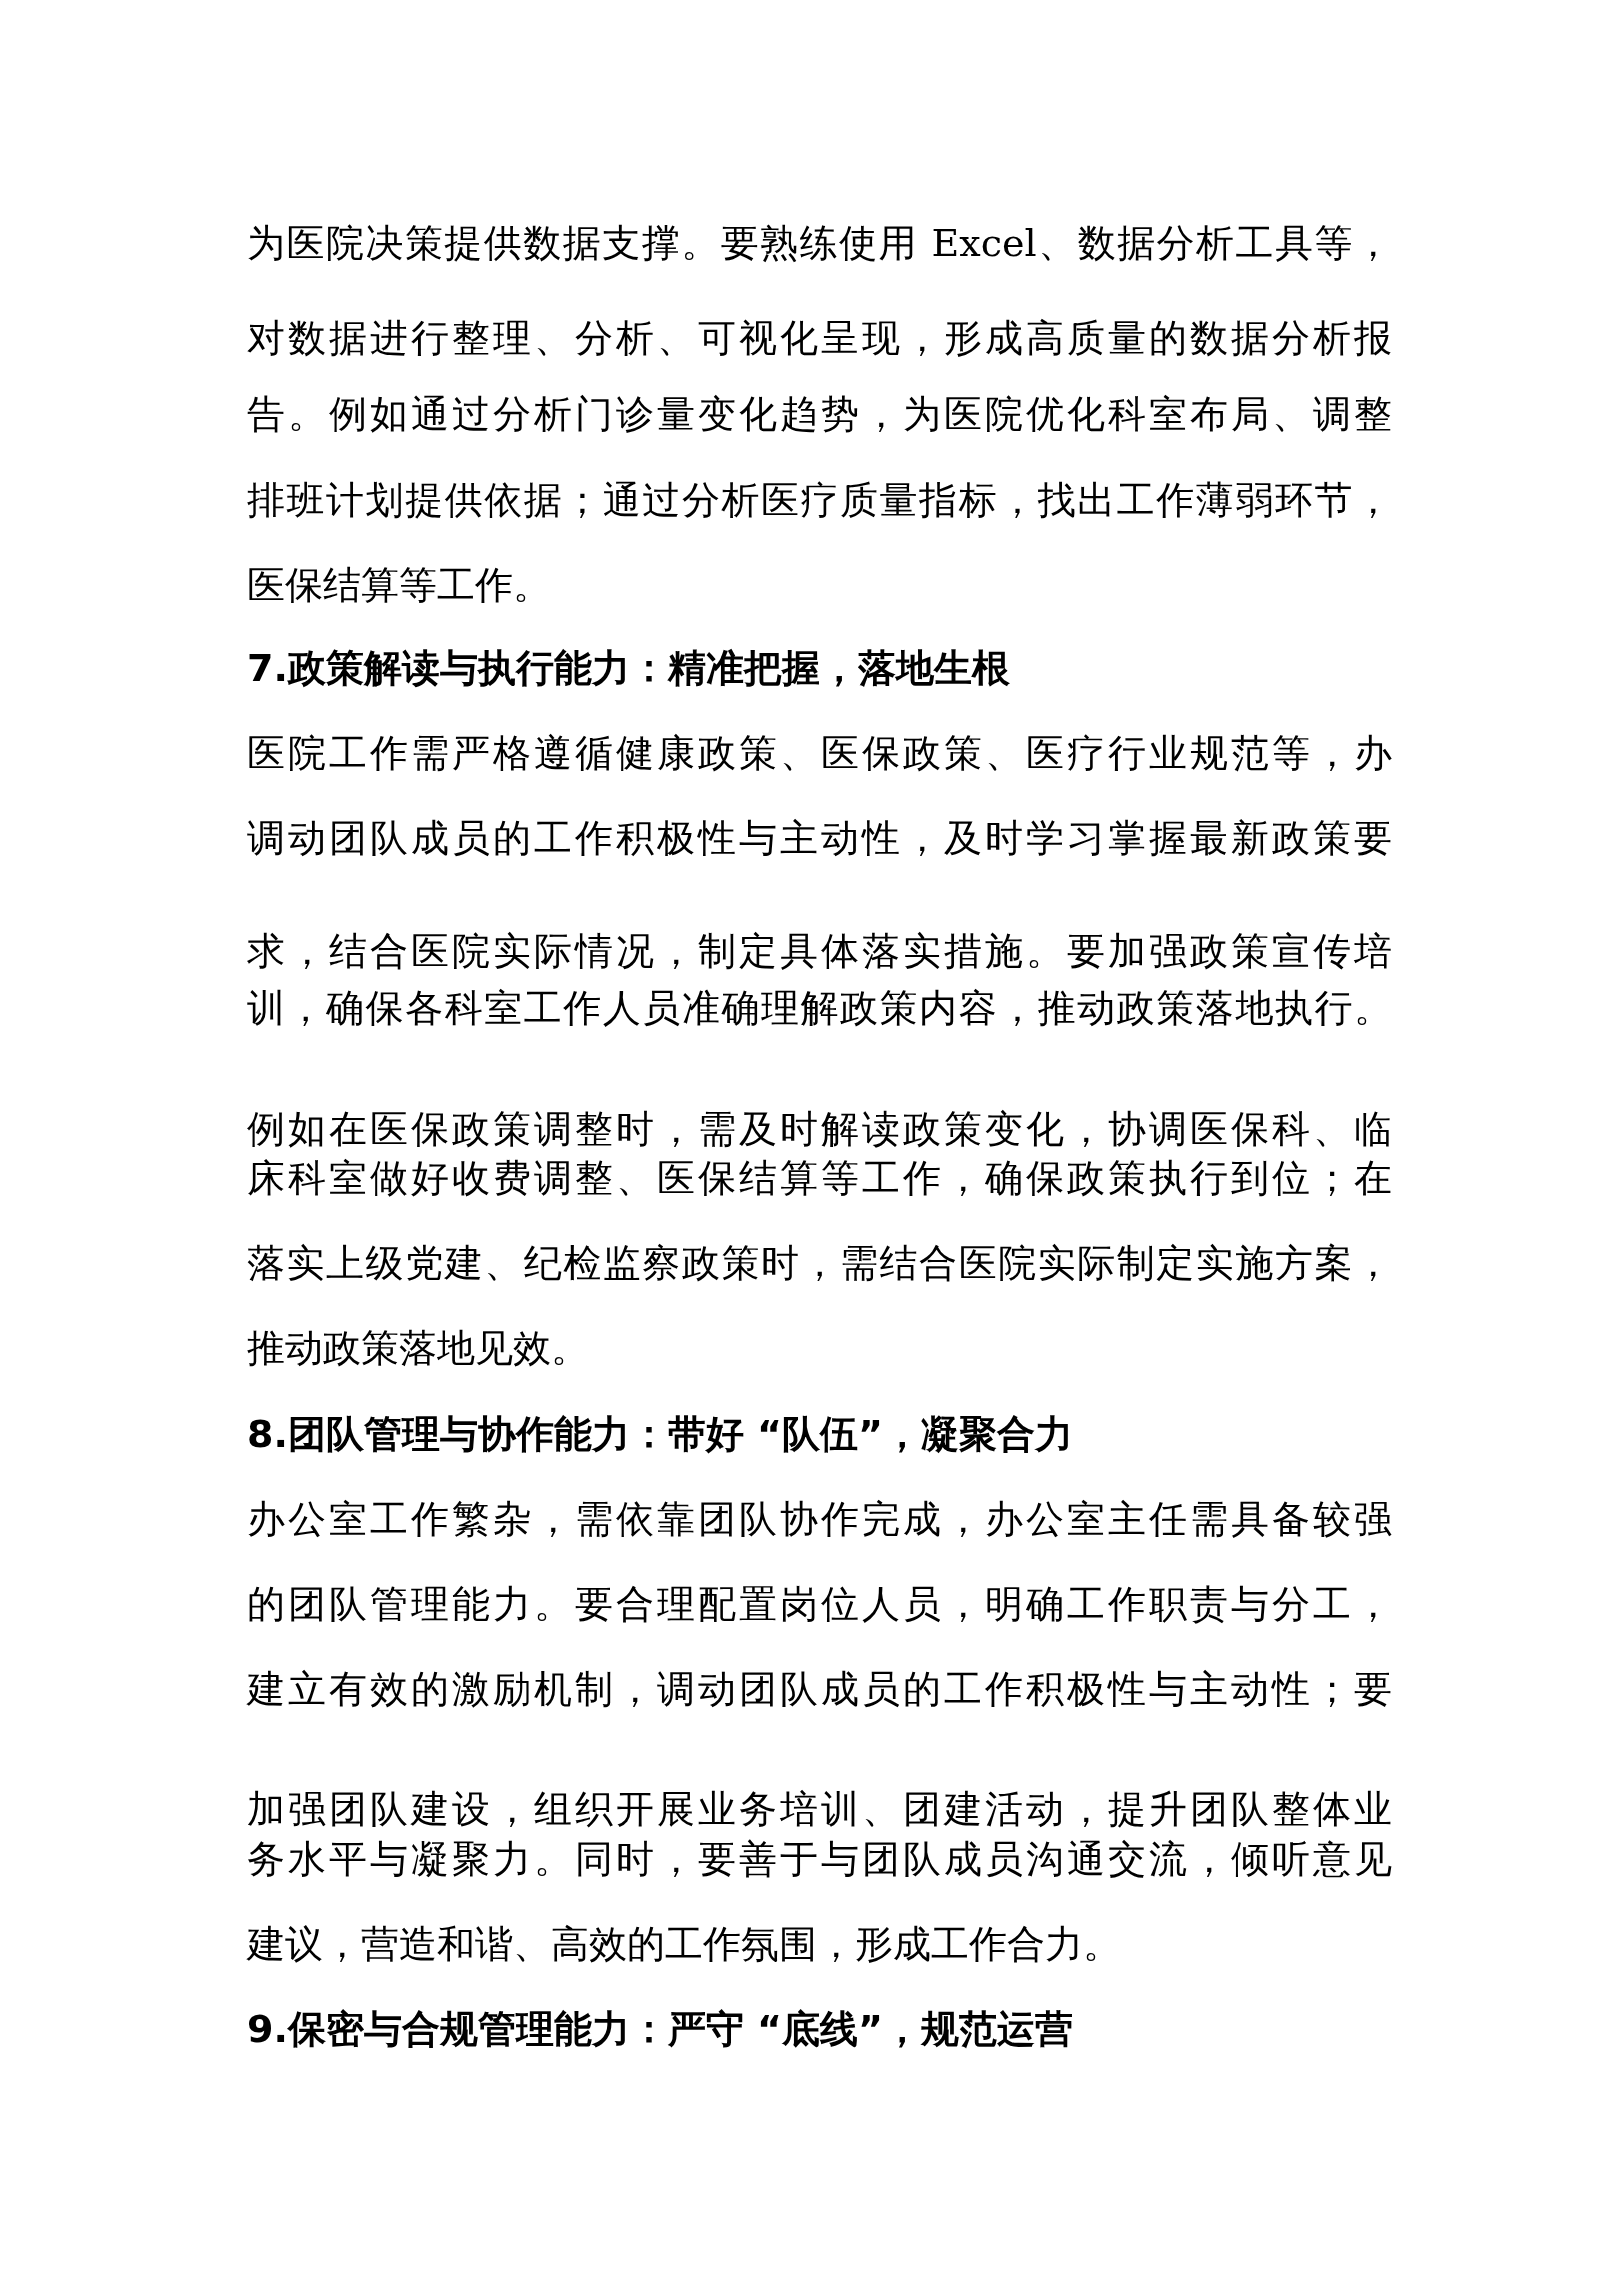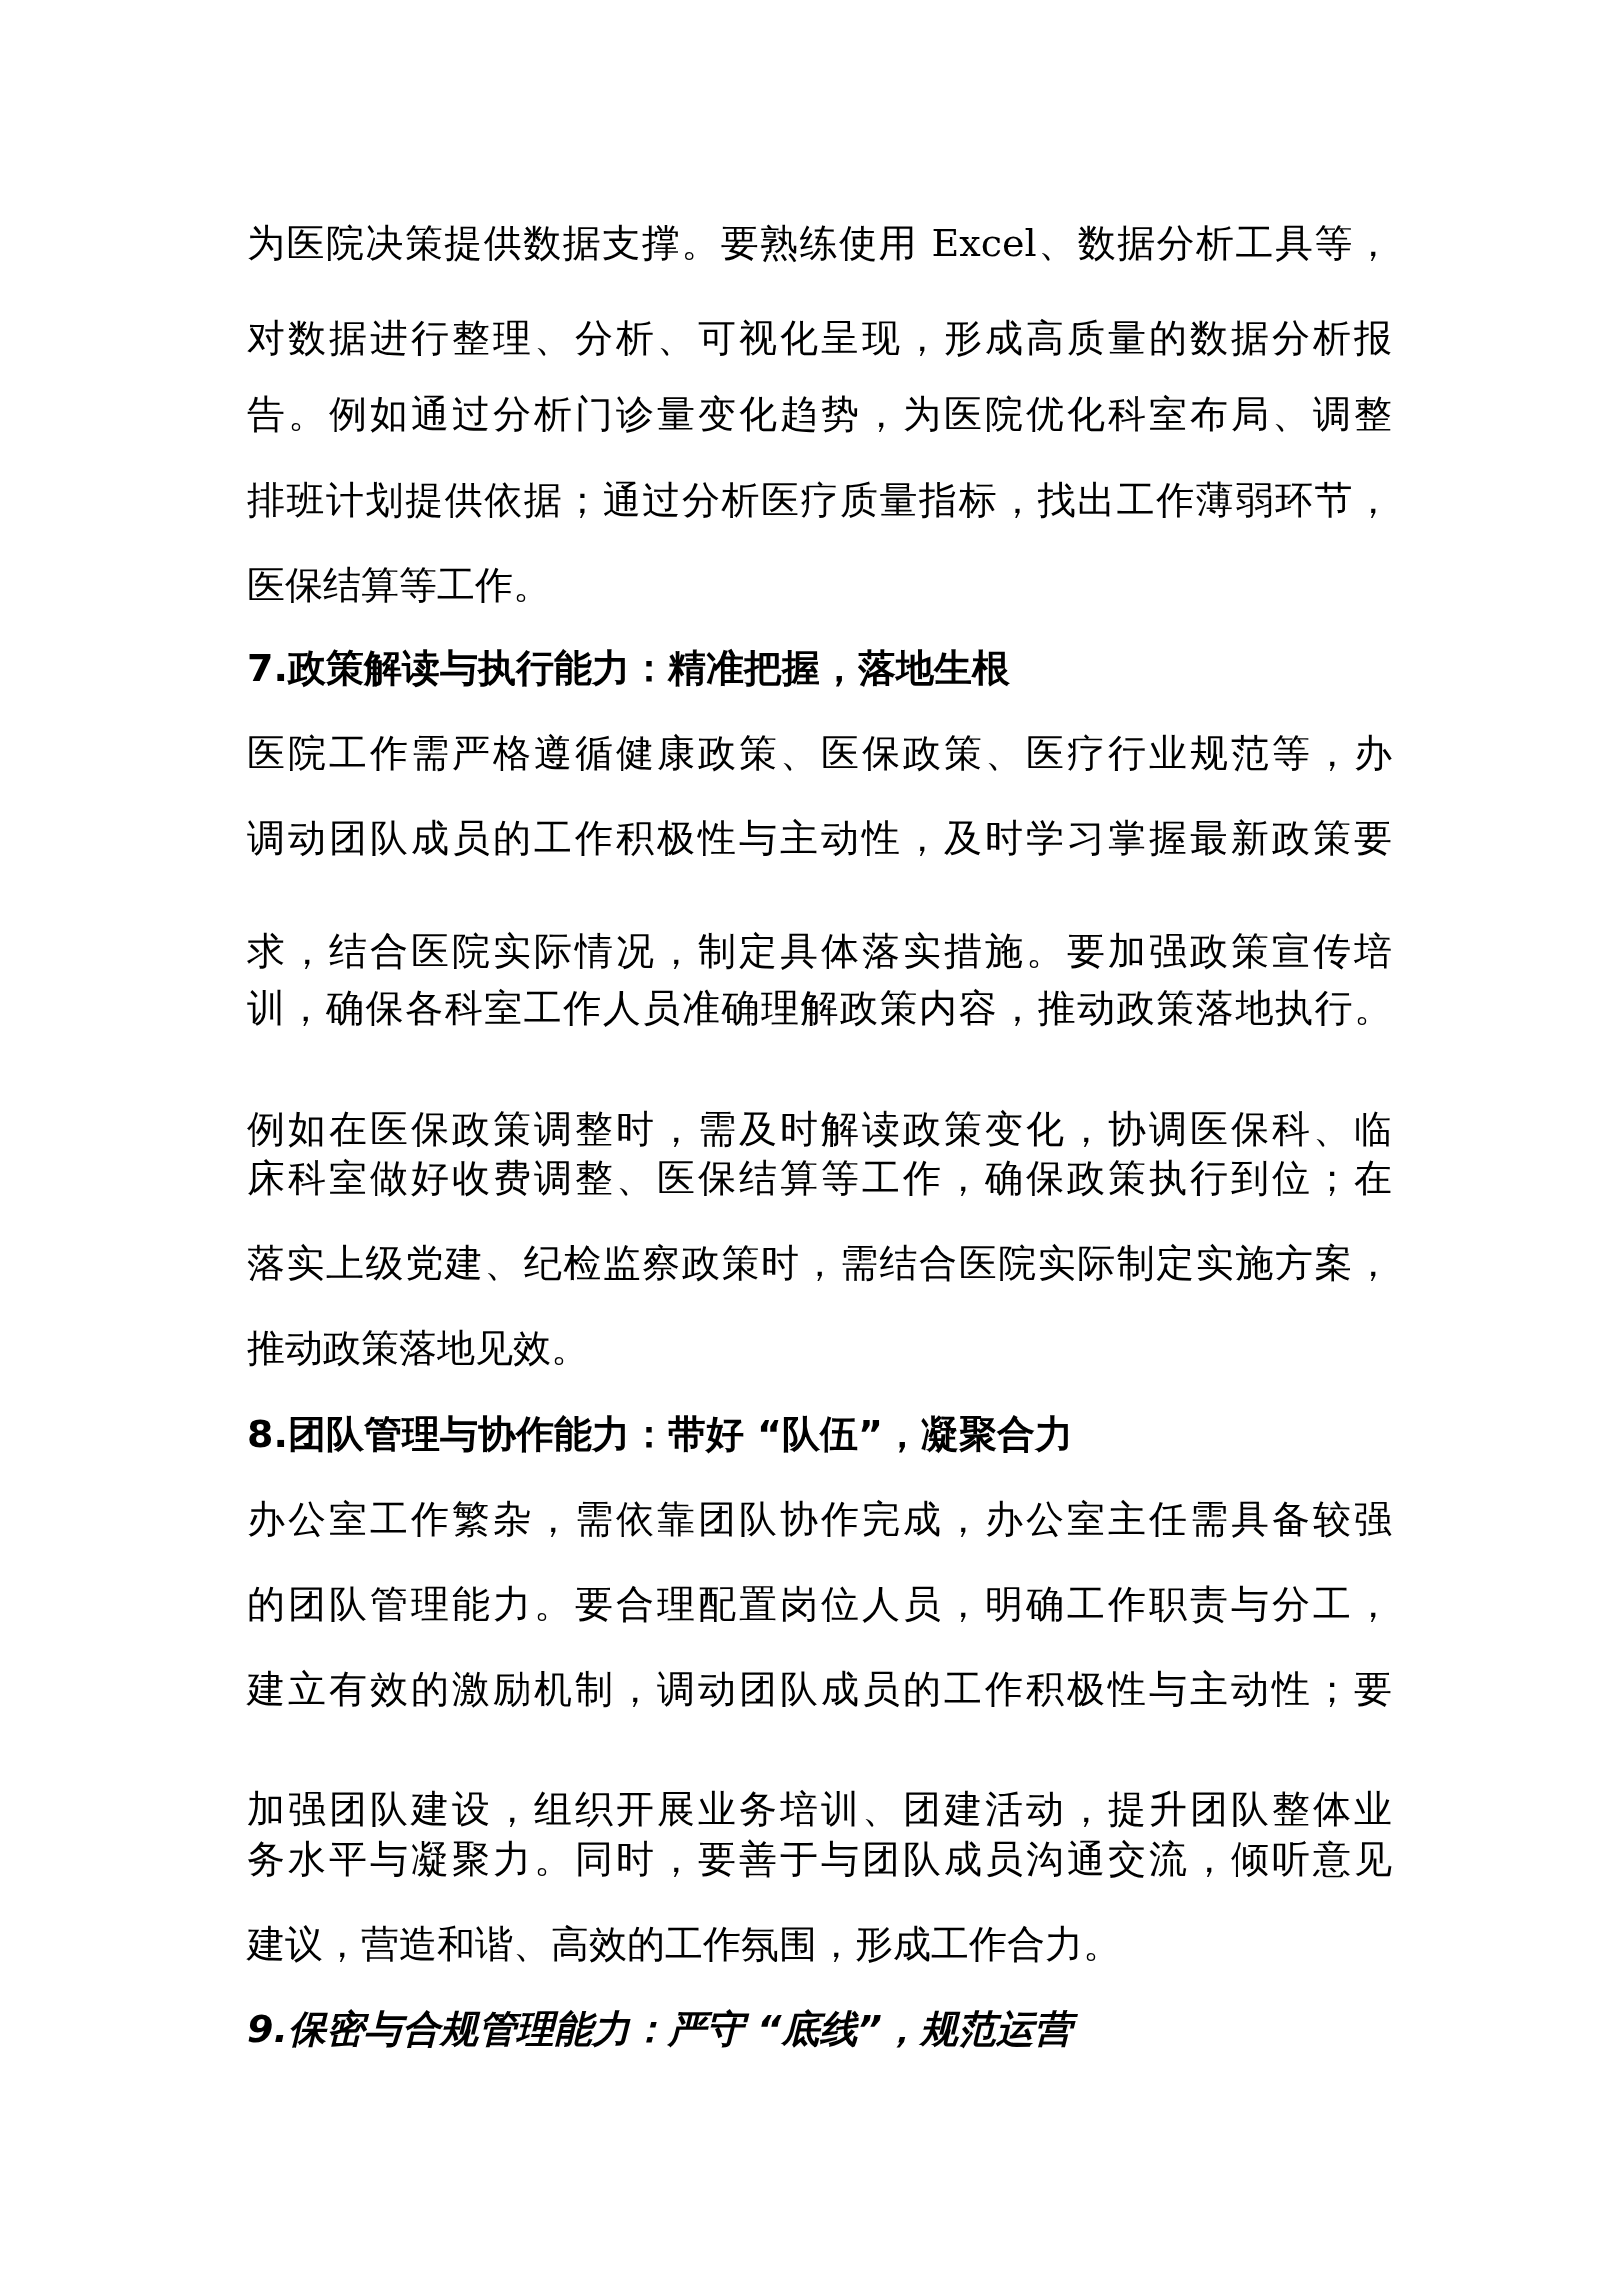--- a/index.html
+++ b/index.html
@@ -63,16 +63,16 @@
 
   <div class="line heading" style="top:1411px;">8.团队管理与协作能力：带好 “队伍”，凝聚合力</div>
 
   <div class="line justify" style="top:1496px;">办公室工作繁杂，需依靠团队协作完成，办公室主任需具备较强</div>
   <div class="line justify" style="top:1581px;">的团队管理能力。要合理配置岗位人员，明确工作职责与分工，</div>
   <div class="line justify" style="top:1666px;">建立有效的激励机制，调动团队成员的工作积极性与主动性；要</div>
   <div class="line justify" style="top:1751px;margin-top:35px;">加强团队建设，组织开展业务培训、团建活动，提升团队整体业</div>
   <div class="line justify" style="top:1836px;">务水平与凝聚力。同时，要善于与团队成员沟通交流，倾听意见</div>
   <div class="line" style="top:1921px;">建议，营造和谐、高效的工作氛围，形成工作合力。</div>
 
-  <div class="line heading" style="top:2006px;font-style:italic;">9.保密与合规管理能力：严守 “底线”，规范运营</div>
+  <div class="line heading" style="top:2006px;">9.保密与合规管理能力：严守 “底线”，规范运营</div>
 
 </div>
 
 
 </body></html>

